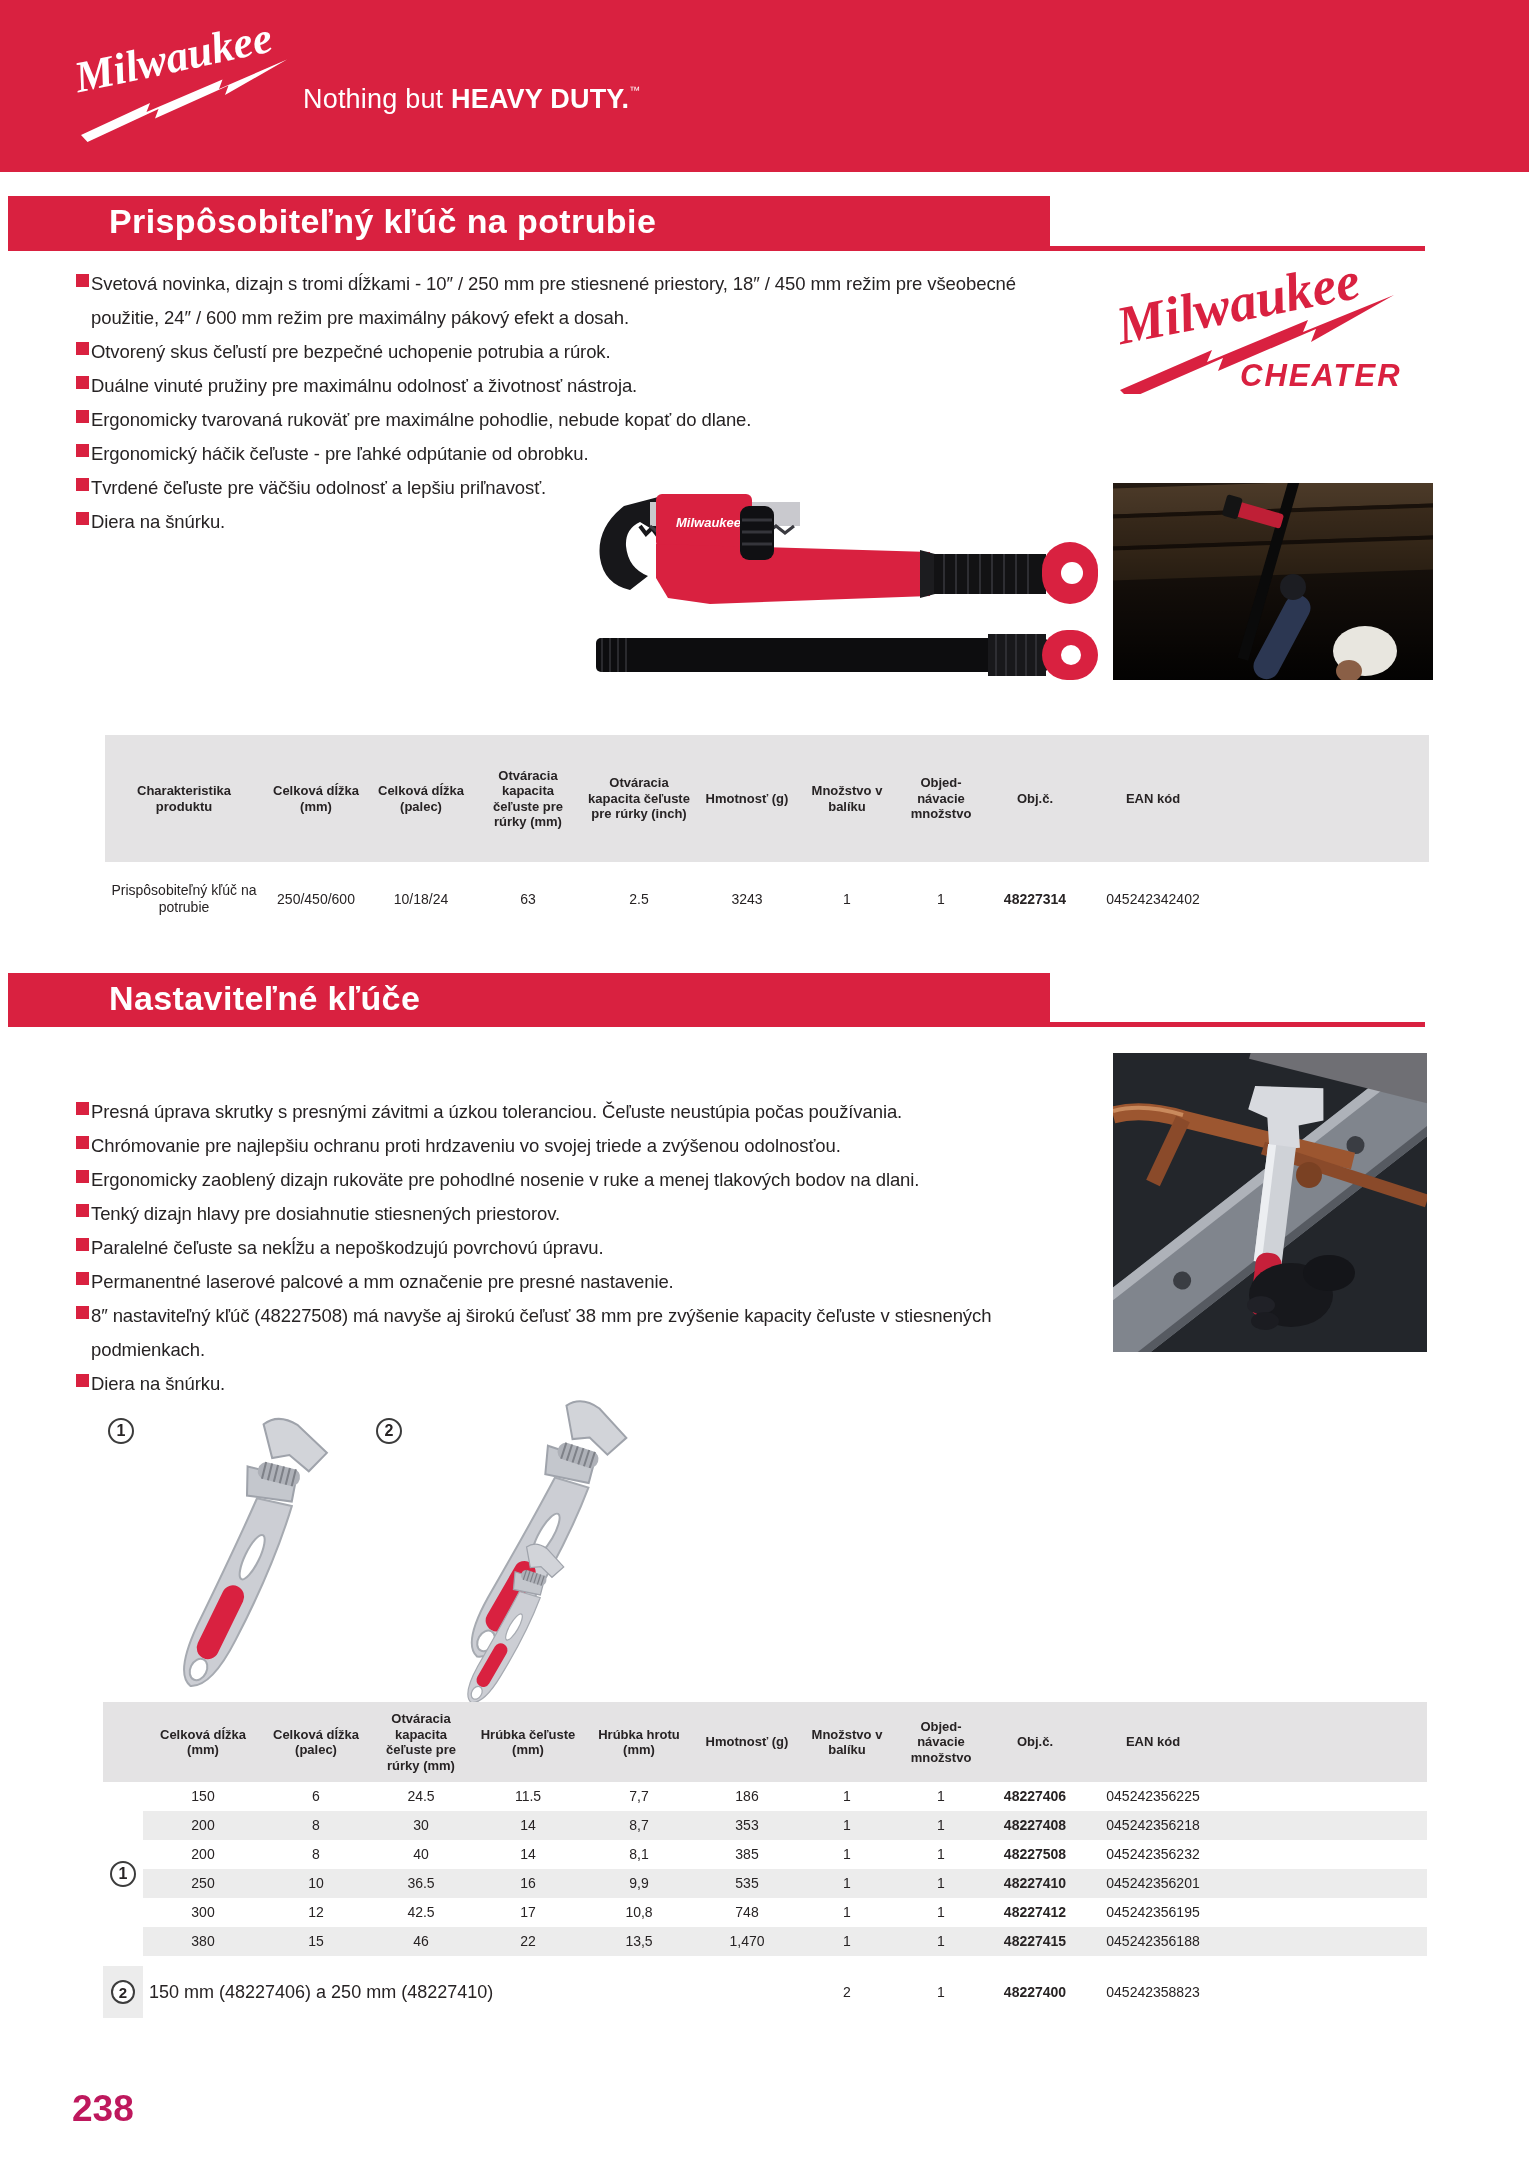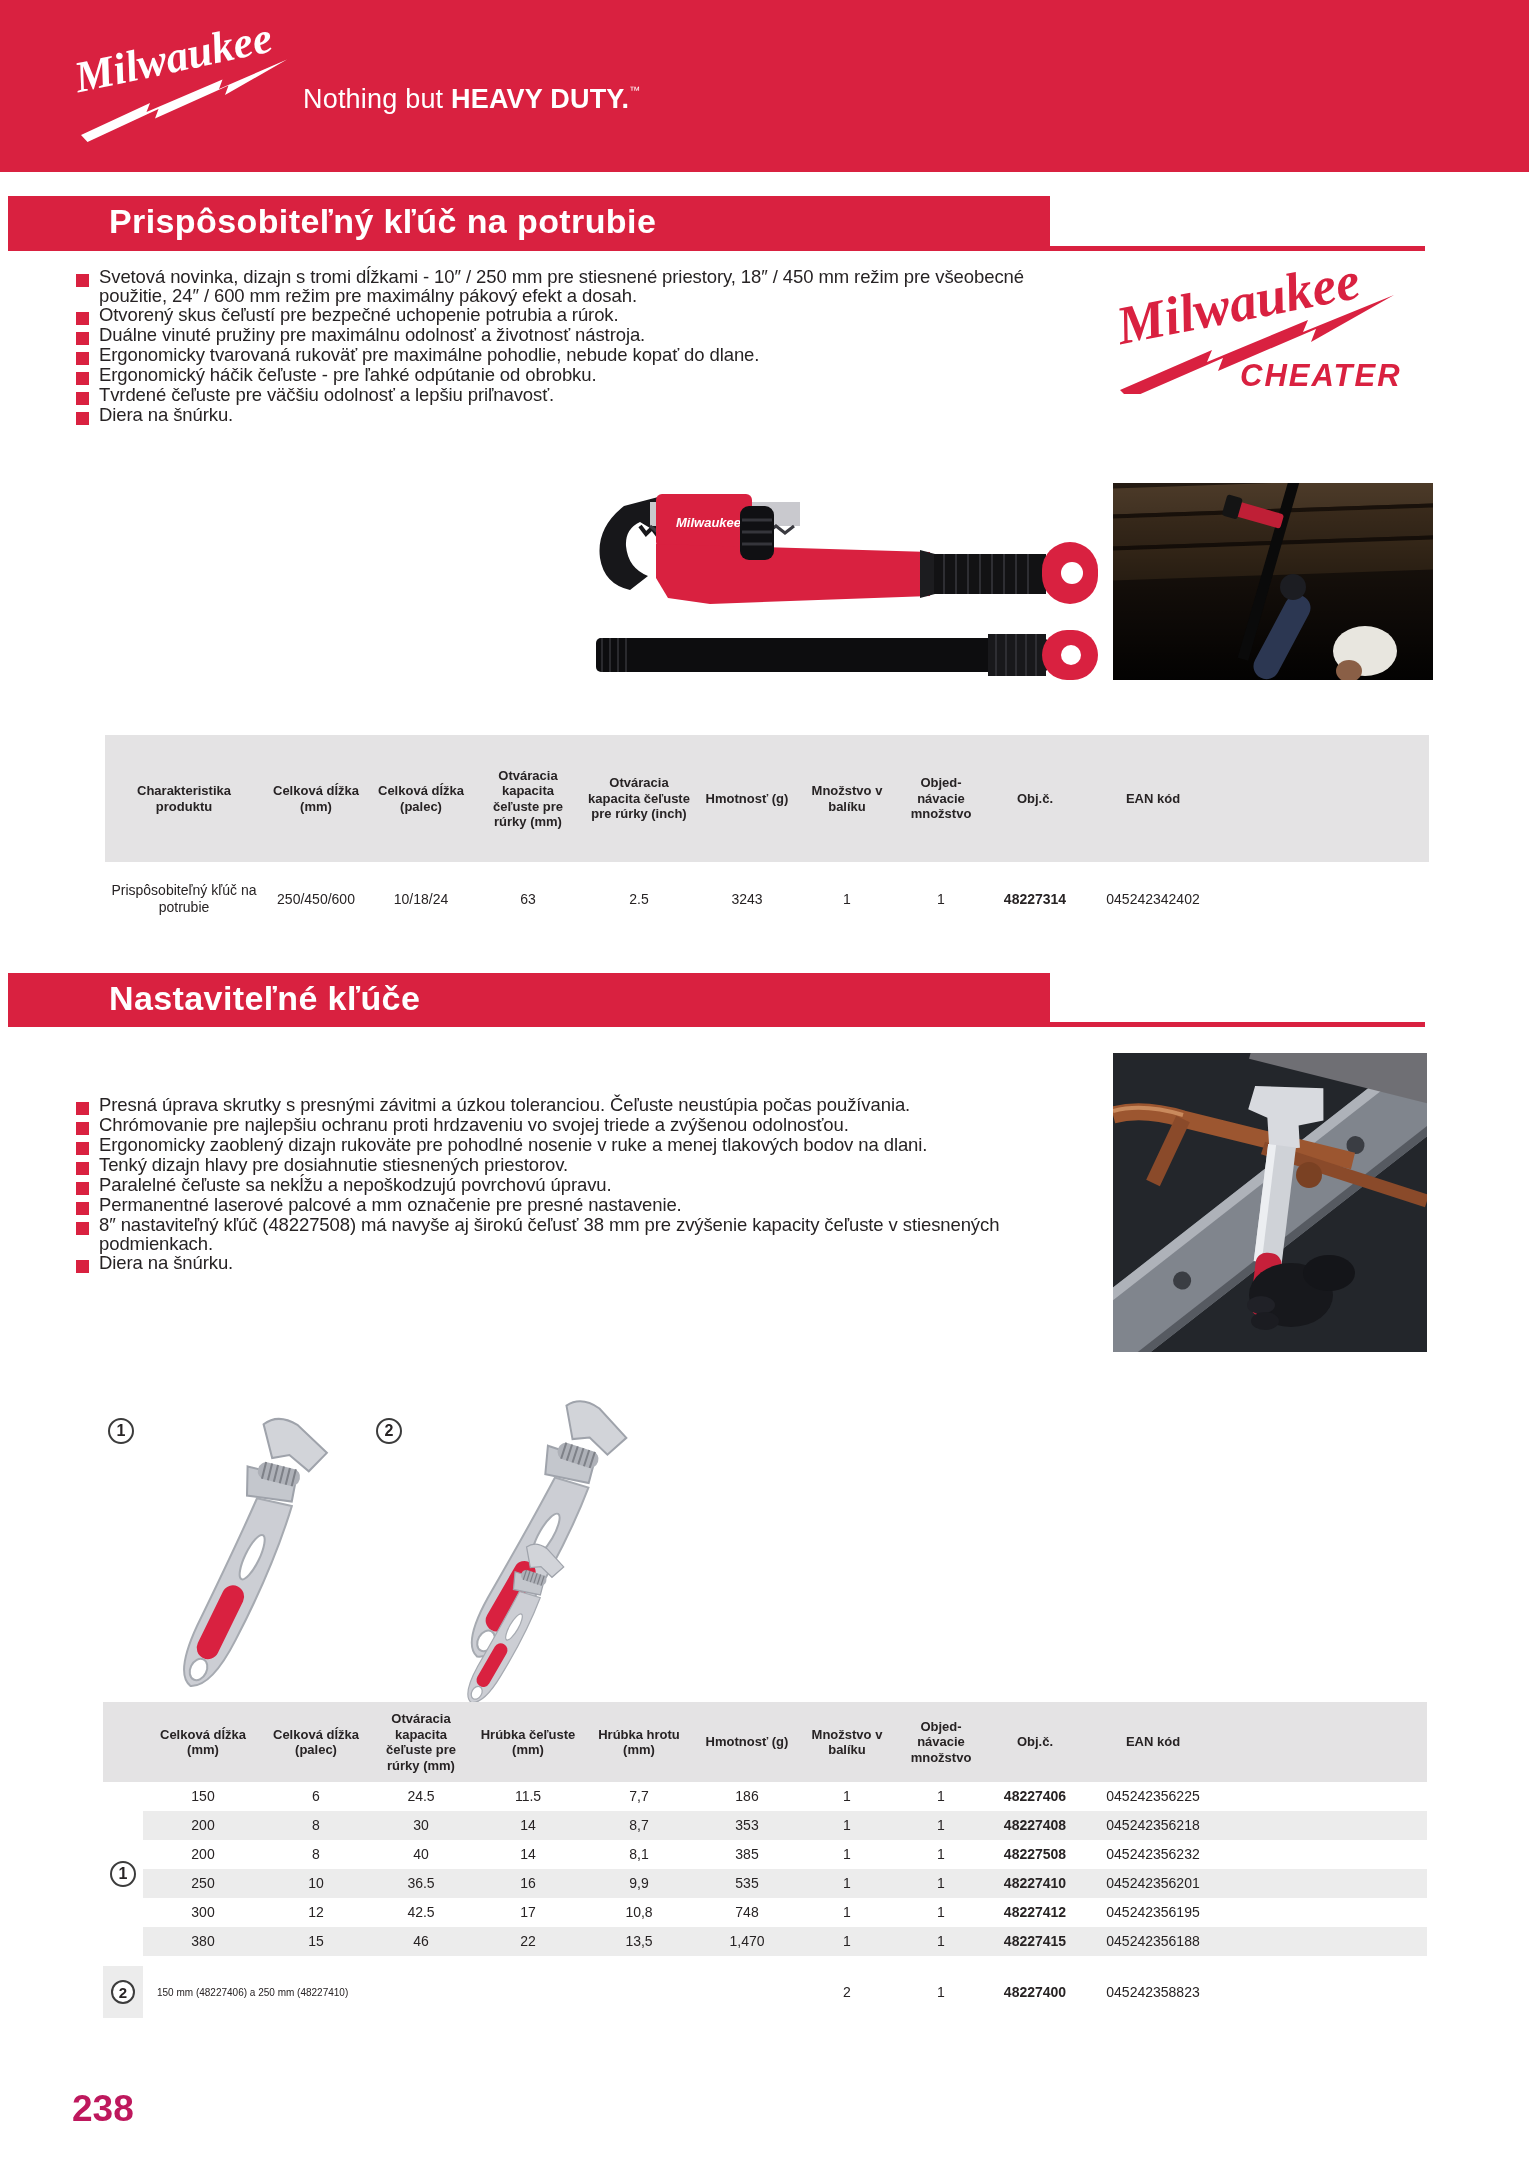--- a/index.html
+++ b/index.html
@@ -13,41 +13,41 @@
   .tagline b{font-weight:bold}
   .tagline sup{font-size:11px;vertical-align:14px}
 
   
   .banner{background:#D92140;height:50px;display:flex;align-items:center;padding-left:101px;box-sizing:border-box}
   .banner .btitle{color:#fff;font-size:34px;font-weight:bold;letter-spacing:.4px}
   .rule{background:#D92140;height:5px}
 
   
   ul.features{margin:0;padding:0;list-style:none;width:995px;}
-  ul.features li{display:flex;gap:10px;font-size:18.5px;line-height:19px;letter-spacing:-.1px}
+  ul.features li{display:flex;gap:2px;font-size:18.5px;line-height:34px;letter-spacing:-.1px}
   ul.features .sq{flex:none;width:13px;height:13px;background:#D92140;margin-top:7px}
 
   
   table.spec{table-layout:fixed;border-collapse:collapse;width:1324px}
   table.spec th{background:#E4E3E4;font-weight:bold;font-size:13px;line-height:15.5px;
                 text-align:center;vertical-align:middle;padding:0 5px;color:#272324}
   table.spec td{font-size:14px;text-align:center;vertical-align:middle;padding:0 4px;line-height:17px}
   #table1 th{height:127px}
   #table1 td{height:74px}
   #table2 th{height:80px}
   #table2 td{height:29px}
   #table2 tbody tr:nth-child(even) td{background:#ECECEC}
   #table2 td.lead{background:#fff !important}
   #table1 td:nth-child(9){font-weight:bold}
   #table2 td:nth-child(10){font-weight:bold}
 
   
   .combo{display:flex;align-items:stretch;height:52px}
   .combo .clead{width:40px;background:#ECECEC;display:flex;align-items:center;justify-content:center;flex:none}
-  .combo .cdesc{width:656px;flex:none;display:flex;align-items:center;font-size:10px;padding-left:14px;box-sizing:border-box}
+  .combo .cdesc{width:656px;flex:none;display:flex;align-items:center;font-size:18px;padding-left:6px;box-sizing:border-box}
   .combo .ccell{flex:none;display:flex;align-items:center;justify-content:center;font-size:14px}
 
   
   .circ{width:26px;height:26px;border:2px solid #3c3c3c;border-radius:50%;background:#fff;
         display:flex;align-items:center;justify-content:center;
         font-size:16px;font-weight:bold;color:#272324;box-sizing:border-box}
 
   
   .photo{overflow:hidden;background:#14110e}
 

